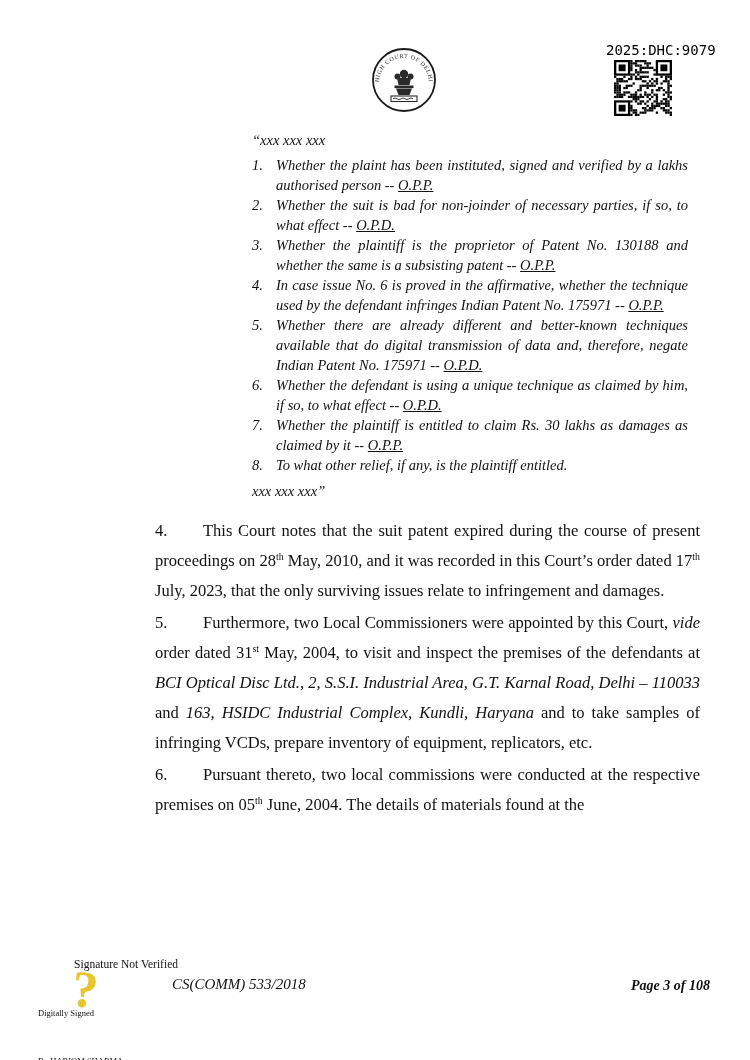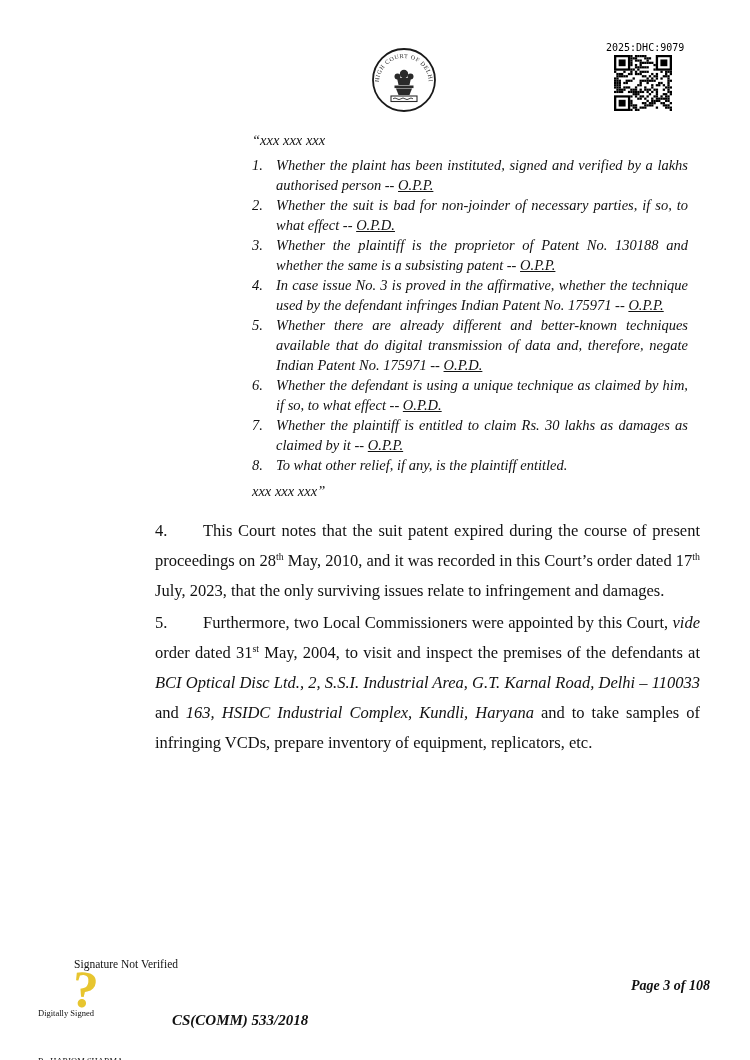--- a/index.html
+++ b/index.html
@@ -10,21 +10,21 @@
     background:#ffffff;
     font-family:"Liberation Serif", serif;
     color:#111;
     overflow:hidden;
     margin:0 auto;
   }
 
   
   .emblem { position:absolute; left:371px; top:47px; }
   .qr-wrap { position:absolute; left:606px; top:42px; width:74px; text-align:center; }
-  .qr-label { font-family:"DejaVu Sans Mono", monospace; font-size:10px; letter-spacing:0; color:#000; white-space:nowrap; }
+  .qr-label { font-family:"DejaVu Sans Mono", monospace; font-size:14px; letter-spacing:0; color:#000; white-space:nowrap; }
   .qr-svg { display:block; margin:2px auto 0 auto; }
 
   
   .content { position:absolute; left:155px; top:130px; width:545px; }
 
   
   .quote { margin-left:97px; width:436px; font-style:italic; font-size:14.5px; line-height:20px; }
   .quote-open { margin-bottom:5px; }
   .issue { display:flex; }
   .issue-num { flex:none; width:24px; }
@@ -38,21 +38,21 @@
   .body { margin-top:15px; }
   .body p { font-size:16.5px; line-height:30px; text-align:justify; margin:0 0 2px 0; }
   .para-num { display:inline-block; width:48px; }
 
   
   .sig-stamp { position:absolute; left:38px; top:958px; width:140px; }
   .sig-qmark { position:absolute; left:34px; top:6px; font-size:52px; font-weight:bold; color:#e7c52f; transform:rotate(6deg); z-index:0; line-height:1; font-family:"Liberation Serif", serif; }
   .sig-stamp .t1 { position:relative; z-index:1; font-size:11.5px;text-align:right; }
   .sig-stamp .t2 { position:relative; z-index:1; font-size:8.5px; line-height:10px; }
   .sig-stamp .t2 div { white-space:nowrap;margin-top:38px; }
-  .case-number { position:absolute; left:172px; top:976px; font-weight:bold; font-style:italic; font-size:15px;margin-top:36px; }
+  .case-number { position:absolute; left:172px; top:976px; font-weight:normal; font-style:italic; font-size:15px; }
   .page-number { position:absolute; left:560px; top:978px; width:150px; text-align:right; font-weight:bold; font-style:italic; font-size:14px; }
 </style>
 </head>
 <body>
 
 <div class="page">
 
   <svg class="emblem" width="66" height="66" viewBox="0 0 66 66">
     <circle cx="33" cy="33" r="31" fill="none" stroke="#1a1a1a" stroke-width="1.8"></circle>
     <path id="arcTop" d="M 8,36 A 25,25 0 0 1 58,36" fill="none"></path>
@@ -327,21 +327,21 @@
       <div class="issue">
         <span class="issue-num">2.</span>
         <span class="issue-text"><span>Whether the suit is bad for non-joinder of necessary parties, if so, to what effect -- </span><span class="seg-u">O.P.D.</span></span>
       </div>
       <div class="issue">
         <span class="issue-num">3.</span>
         <span class="issue-text"><span>Whether the plaintiff is the proprietor of Patent No. 130188 and whether the same is a subsisting patent -- </span><span class="seg-u">O.P.P.</span></span>
       </div>
       <div class="issue">
         <span class="issue-num">4.</span>
-        <span class="issue-text"><span>In case issue No. 3 is proved in the affirmative, whether the technique used by the defendant infringes Indian Patent No. 175971 -- </span><span class="seg-u">O.P.P.</span></span>
+        <span class="issue-text"><span>In case issue No. 6 is proved in the affirmative, whether the technique used by the defendant infringes Indian Patent No. 175971 -- </span><span class="seg-u">O.P.P.</span></span>
       </div>
       <div class="issue">
         <span class="issue-num">5.</span>
         <span class="issue-text"><span>Whether there are already different and better-known techniques available that do digital transmission of data and, therefore, negate Indian Patent No. 175971 -- </span><span class="seg-u">O.P.D.</span></span>
       </div>
       <div class="issue">
         <span class="issue-num">6.</span>
         <span class="issue-text"><span>Whether the defendant is using a unique technique as claimed by him, if so, to what effect -- </span><span class="seg-u">O.P.D.</span></span>
       </div>
       <div class="issue">
@@ -352,20 +352,21 @@
         <span class="issue-num">8.</span>
         <span class="issue-text"><span>To what other relief, if any, is the plaintiff entitled.</span></span>
       </div>
 
       <div class="quote-close">xxx xxx xxx”</div>
     </div>
 
     <div class="body">
       <p><span class="para-num">4.</span><span><span>This Court notes that the suit patent expired during the course of present proceedings on 28</span><span class="seg-sup">th</span><span> May, 2010, and it was recorded in this Court’s order dated 17</span><span class="seg-sup">th</span><span> July, 2023, that the only surviving issues relate to infringement and damages.</span></span></p>
       <p><span class="para-num">5.</span><span><span>Furthermore, two Local Commissioners were appointed by this Court, </span><span class="seg-i">vide</span><span> order dated 31</span><span class="seg-sup">st</span><span> May, 2004, to visit and inspect the premises of the defendants at </span><span class="seg-i">BCI Optical Disc Ltd., 2, S.S.I. Industrial Area, G.T. Karnal Road, Delhi – 110033</span><span> and </span><span class="seg-i">163, HSIDC Industrial Complex, Kundli, Haryana</span><span> and to take samples of infringing VCDs, prepare inventory of equipment, replicators, etc.</span></span></p>
+      <p><span class="para-num">6.</span><span><span>Pursuant thereto, two local commissions were conducted at the respective premises on 05</span><span class="seg-sup">th</span><span> June, 2004. The details of materials found at the</span></span></p>
     </div>
 
   </div>
 
   <div class="sig-stamp">
     <div class="sig-qmark">?</div>
     <div class="t1">Signature Not Verified</div>
     <div class="t2">
       <div>Digitally Signed</div>
       <div>By:HARIOM SHARMA</div>

